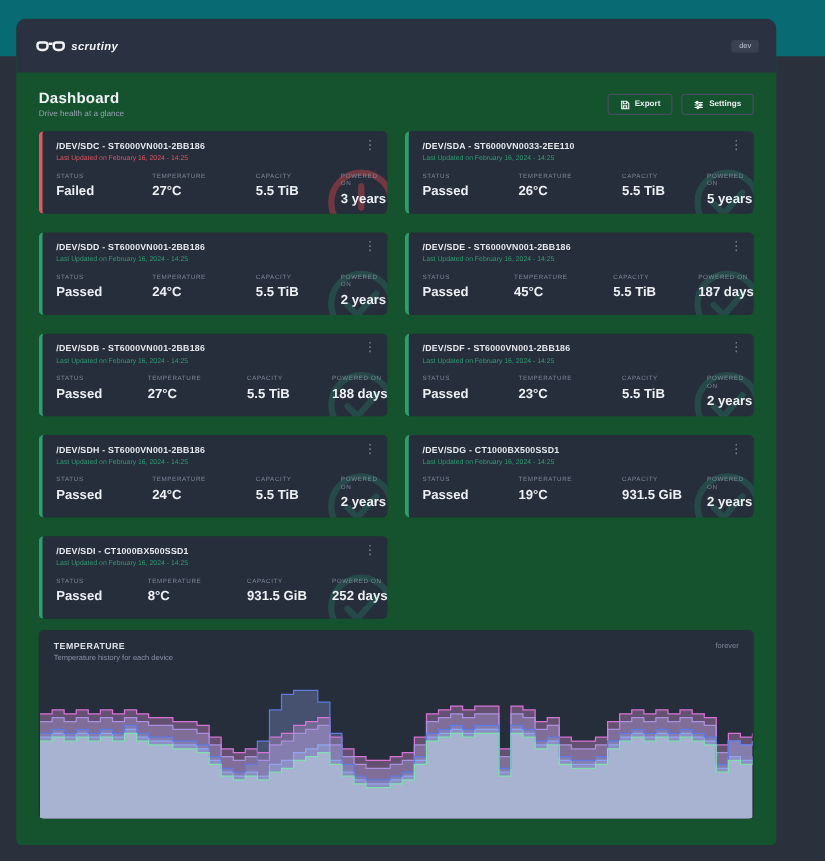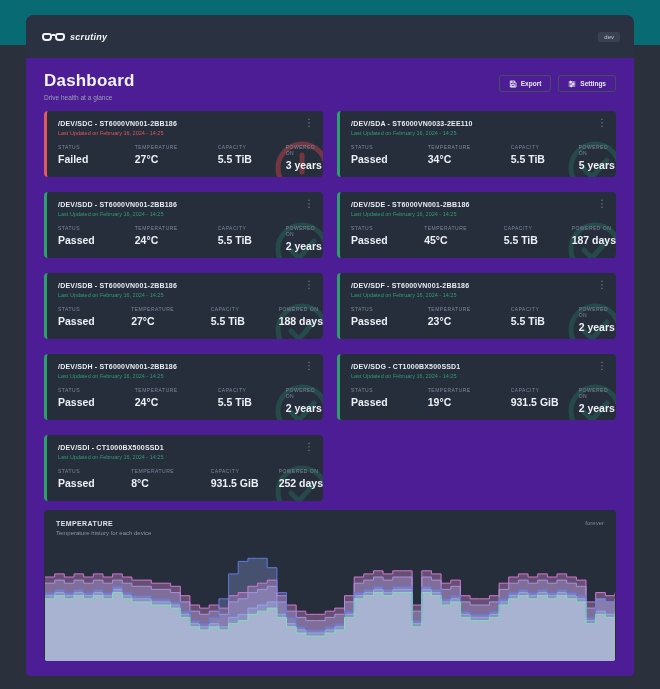--- a/index.html
+++ b/index.html
@@ -5,37 +5,37 @@
   * { margin:0; padding:0; box-sizing:border-box; }
   html,body { width:660px; height:689px; overflow:hidden; }
   body {
     font-family:"Liberation Sans", sans-serif;
     background:#2a303c;
     position:relative;
     color:#e8ebf0;
   }
   .teal-band { position:absolute; top:0; left:0; width:660px; height:45px; background:#086a72; }
   .app-shell {
-    position:absolute; top:15px; left:26px; width:608px; height:661px;
-    background:#4c1d95; border-radius:8px 8px 4px 4px; overflow:hidden;
+    position:absolute; top:15px; left:13px; width:608px; height:661px;
+    background:#14532d; border-radius:8px 8px 4px 4px; overflow:hidden;
   }
   
   .app-header {
     height:43px; background:#2a3140; display:flex; align-items:center;
     justify-content:space-between; padding:0 14px 0 16px;
   }
   .logo { display:flex; align-items:center; gap:5px; }
   .glasses { display:flex; align-items:center; }
   .lens { width:10px; height:8px; border:2px solid #f2f3f6; border-radius:3px 3px 4px 4px; }
   .bridge { width:3px; height:2px; background:#f2f3f6; margin:-3px 0 0 0; }
   .logo-text { font-size:9px; font-weight:bold; font-style:italic; color:#f2f3f6; letter-spacing:.3px; }
   .env-badge { background:#3a4252; color:#bcc5d3; font-size:6px; padding:2px 6px; border-radius:2px; }
   
   .page-head { display:flex; justify-content:space-between; align-items:flex-start; padding:13px 18px 10px 18px; }
-  .page-title { font-size:17px; font-weight:bold; color:#f1f3f7; letter-spacing:.2px; }
+  .page-title { font-size:12px; font-weight:bold; color:#f1f3f7; letter-spacing:.2px; }
   .page-subtitle { font-size:6.5px; color:#97a0b2; margin-top:3px; }
   .toolbar { display:flex; gap:7px; margin-top:4px; }
   .tb-btn {
     display:flex; align-items:center; gap:4px; height:17px; padding:0 9px;
     background:transparent; border:1px solid #454e60; border-radius:3px;
     color:#e8ebf0; font-size:6.5px; font-weight:bold; font-family:inherit; cursor:pointer;
   }
   .tb-btn svg { display:block; }
   
   .cards { display:flex; flex-wrap:wrap; gap:15px 14px; padding:0 18px; }
@@ -148,21 +148,21 @@
       <div class="kebab">⋮</div>
       <div class="card-device">/DEV/SDA - ST6000VN0033-2EE110</div>
       <div class="card-updated">Last Updated on February 16, 2024 - 14:25</div>
       <div class="card-stats">
         <div class="stat">
             <span class="stat-label">Status</span>
             <span class="stat-value">Passed</span>
           </div>
         <div class="stat">
             <span class="stat-label">Temperature</span>
-            <span class="stat-value">34°C</span>
+            <span class="stat-value">26°C</span>
           </div>
         <div class="stat">
             <span class="stat-label">Capacity</span>
             <span class="stat-value">5.5 TiB</span>
           </div>
         <div class="stat">
             <span class="stat-label">Powered On</span>
             <span class="stat-value">5 years</span>
           </div>
       </div>

